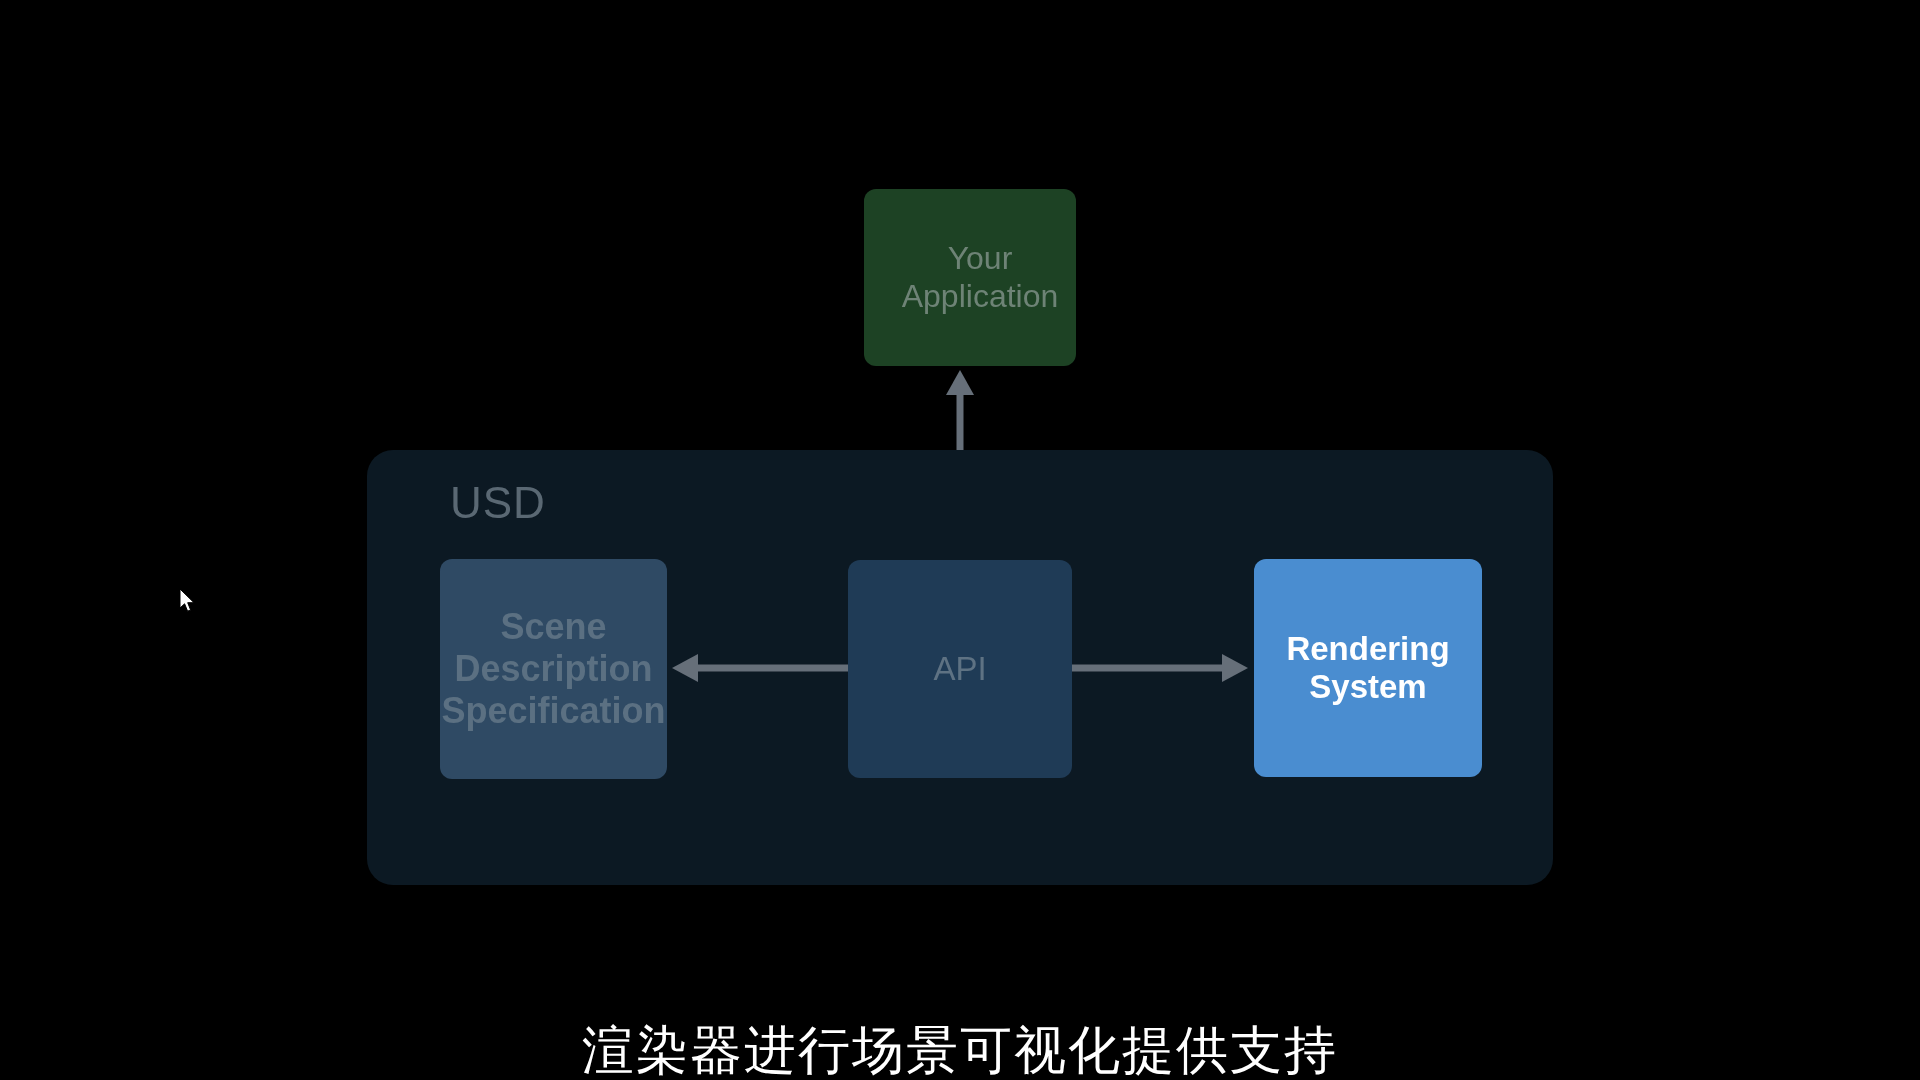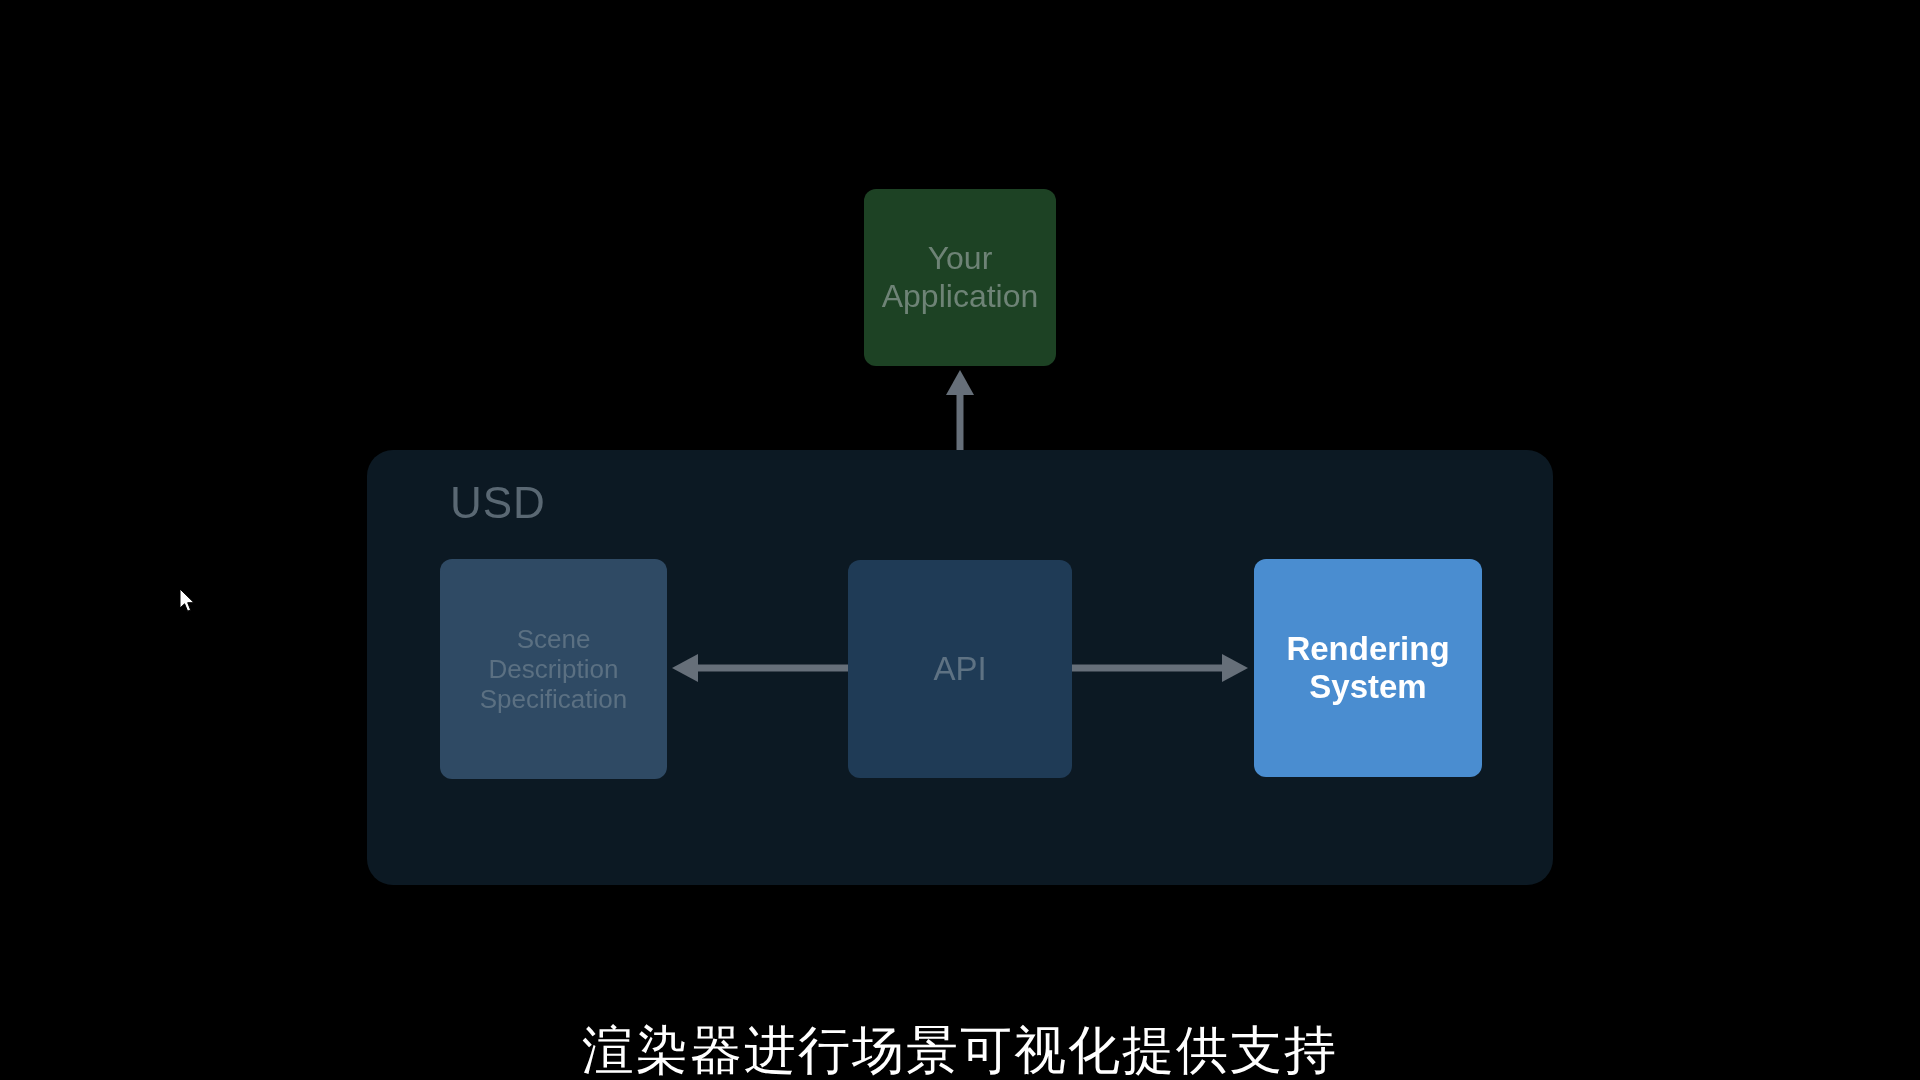--- a/index.html
+++ b/index.html
@@ -33,20 +33,21 @@
   }
   .node-label {
     white-space: pre-line;
     line-height: 1.16;
   }
 
   .app-box {
     left: 864px; top: 189px;
     width: 192px; height: 177px;
     background: var(--app-box-bg, #1d4224);
+    padding-left: 20px;
   }
   .app-box .node-label { font-size: 32px; color: var(--app-box-text, #6e8376); }
 
   .usd-panel {
     position: absolute;
     left: 367px; top: 450px;
     width: 1186px; height: 435px;
     border-radius: 26px;
     background: var(--usd-panel-bg, #0c1923);
   }
@@ -56,21 +57,21 @@
     font-size: 44px;
     letter-spacing: 1px;
     color: var(--usd-label-color, #5a6873);
   }
 
   .scene-box {
     left: 440px; top: 559px;
     width: 227px; height: 220px;
     background: var(--scene-box-bg, #2f4a64);
   }
-  .scene-box .node-label { font-size: 26px; color: var(--scene-box-text, #5b7082); }
+  .scene-box .node-label { font-size: 36px; color: var(--scene-box-text, #5b7082); font-weight: bold; }
 
   .api-box {
     left: 848px; top: 560px;
     width: 224px; height: 218px;
     background: var(--api-box-bg, #1f3b56);
   }
   .api-box .node-label { font-size: 33px; color: var(--api-box-text, #5e7283); }
 
   .render-box {
     left: 1254px; top: 559px;

